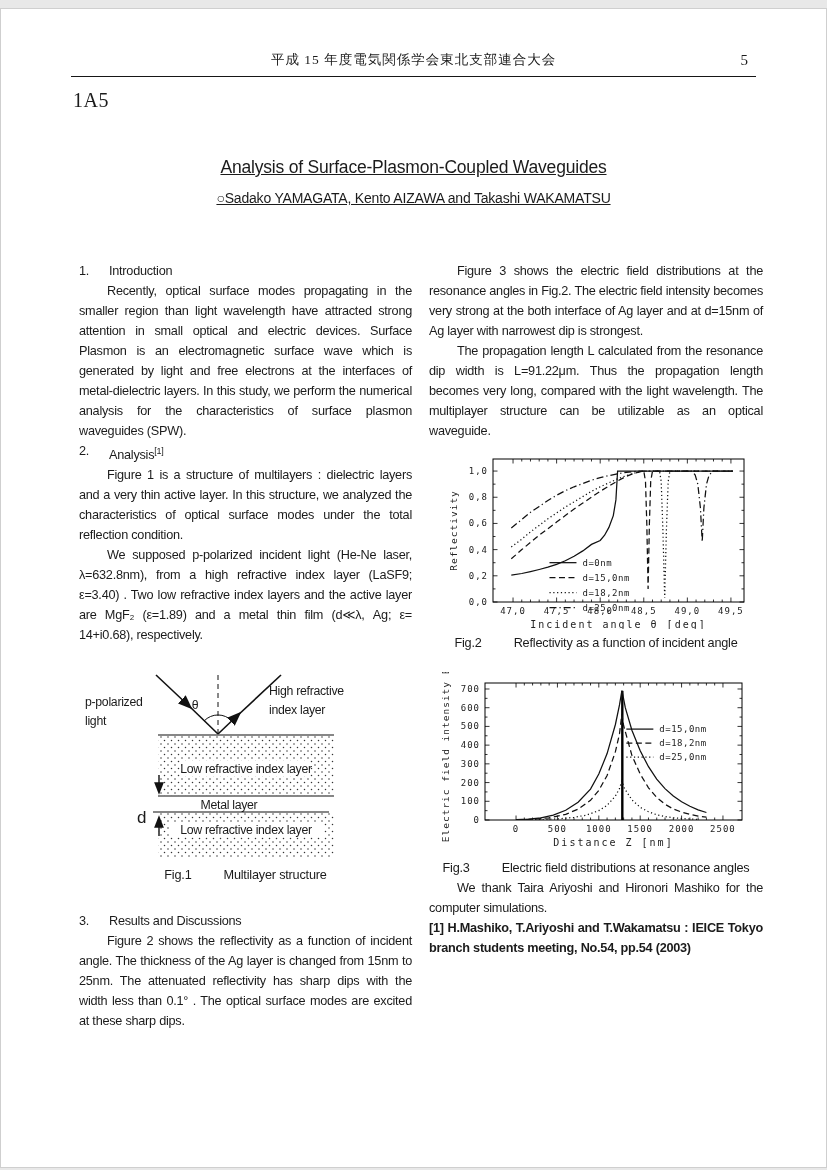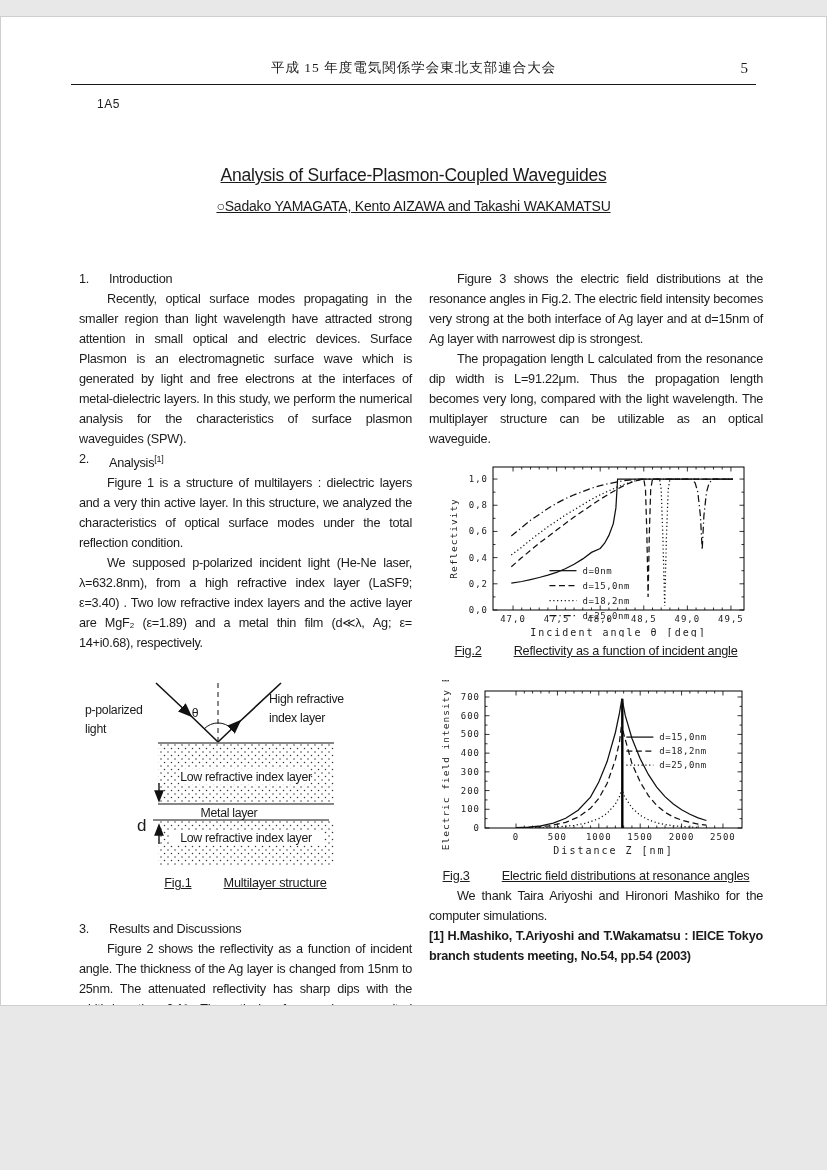--- a/index.html
+++ b/index.html
@@ -1,40 +1,40 @@
 <!DOCTYPE html>
 <html><head>
 <meta charset="utf-8">
 <style>
   html,body{margin:0;padding:0;background:#e8e8e8;}
-  .page{position:relative;width:827px;height:990px;background:#ffffff;margin:16px auto;
+  .page{position:relative;width:827px;height:1160px;background:#ffffff;margin:8px auto;
         border:1px solid #cfcfcf;box-sizing:border-box;overflow:hidden;
         font-family:"Liberation Sans","DejaVu Sans",sans-serif;color:#1b1b1b;}
   
   .running-head{position:absolute;left:70px;right:70px;top:0;padding-top:42px;padding-bottom:7px;
         border-bottom:1.6px solid #161616;}
   .running-head .conf{display:block;text-align:center;font-family:"Liberation Serif","DejaVu Serif",serif;
         font-size:13.5px;letter-spacing:1px;}
   .running-head .pnum{position:absolute;right:8px;bottom:7px;font-family:"Liberation Serif","DejaVu Serif",serif;
         font-size:15px;}
-  .paper-id{position:absolute;left:96px;top:80px;font-size:12px;letter-spacing:0.5px;}
+  .paper-id{position:absolute;left:72px;top:80px;font-size:20px;letter-spacing:0.5px;font-family:Liberation Serif, serif;}
   
   .title-block{position:absolute;left:0;right:0;top:148px;text-align:center;text-decoration:underline;}
   .title{font-size:17.5px;letter-spacing:-0.2px;}
   .authors{margin-top:12px;font-size:14px;letter-spacing:-0.2px;}
   .affiliation{margin-top:5px;font-size:13.5px;letter-spacing:-0.2px;}
   
   .col{position:absolute;top:252px;font-size:12.7px;line-height:20px;text-align:justify;letter-spacing:-0.25px;}
   .col-left{left:78px;width:333px;}
   .col-right{left:428px;width:334px;}
   .sec-heading{display:flex;}
   .sec-heading .num{width:30px;flex:none;}
   p.body-p{margin:0;text-indent:28px;}
   sup{font-size:9px;}
-  .fig-caption{display:flex;justify-content:center;gap:32px;font-size:12.7px;letter-spacing:-0.2px;text-decoration:underline;}
+  .fig-caption{display:flex;justify-content:center;gap:32px;font-size:12.7px;letter-spacing:-0.2px;}
   .fig1-svg{display:block;margin-top:10px;}
   .cap1{margin-top:4px;}
   .h3{margin-top:26px;}
   .chart-svg{display:block;}
   #fig2-chart{margin-top:8px;}
   .cap2{margin-top:4px;}
   #fig3-chart{margin-top:19px;}
   .cap3{margin-top:10px;align-items:flex-end;}
   .thanks{margin-top:46px;}
   .refhead{margin:0;}

